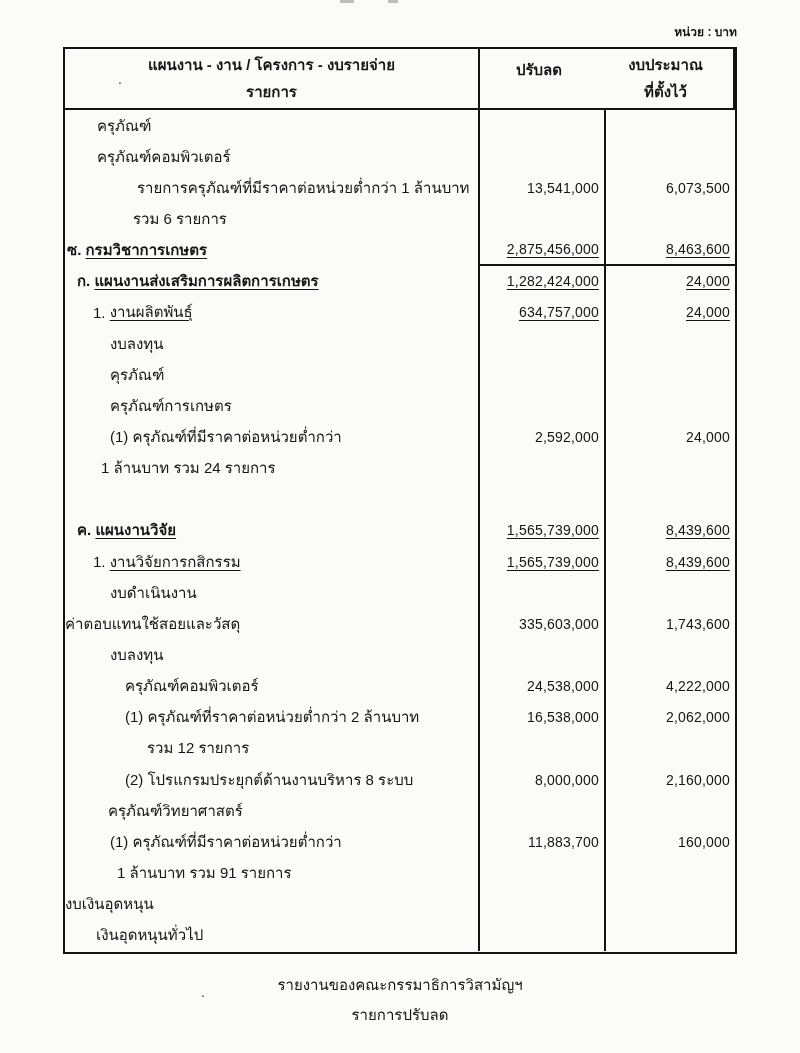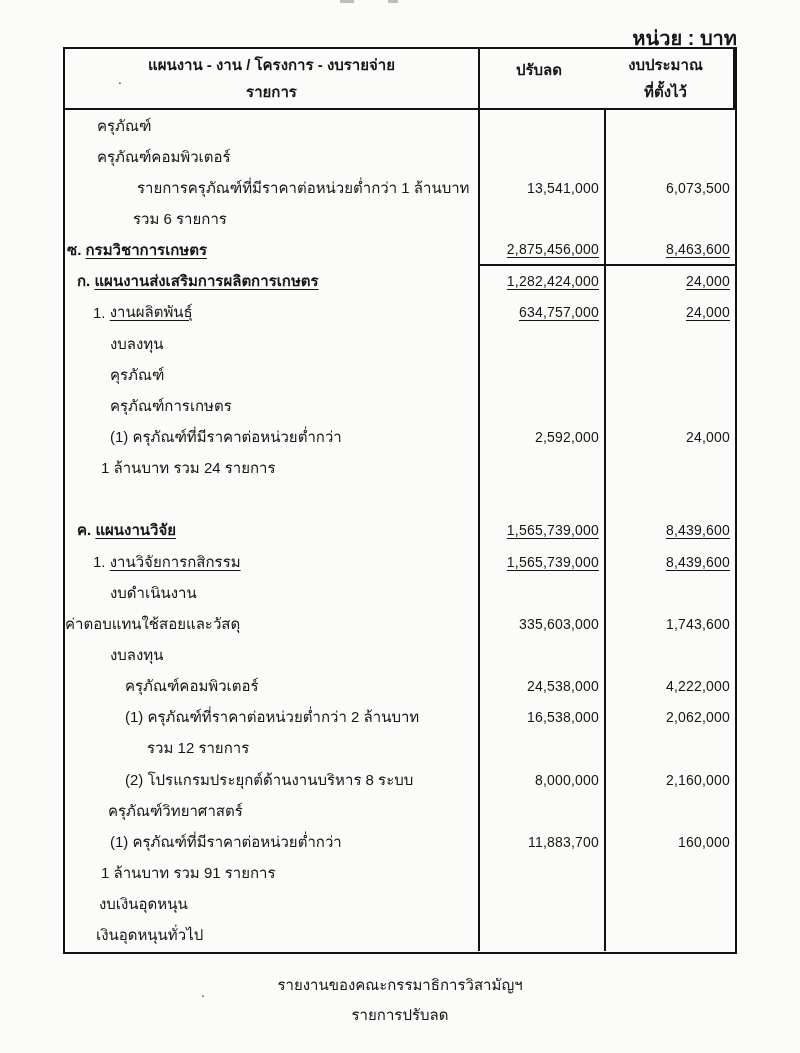--- a/index.html
+++ b/index.html
@@ -6,21 +6,21 @@
   .page{
     position:relative;width:800px;height:1053px;overflow:hidden;
     background:#fbfbf9;color:#151515;
     font-family:"Liberation Sans","DejaVu Sans",sans-serif;
     font-size:15px;
   }
   
   .scan-mark{position:absolute;top:0;height:3px;background:#8a8a8a;opacity:.55;}
   .scan-mark.m1{left:340px;width:14px;}
   .scan-mark.m2{left:388px;width:10px;}
-  .unit-label{position:absolute;top:22px;right:63px;font-weight:bold;font-size:20px;}
+  .unit-label{position:absolute;top:22px;right:63px;font-weight:bold;font-size:12px;}
   .budget-table{
     position:absolute;left:63px;top:47px;width:674px;height:907px;
     box-sizing:border-box;border:2px solid #131313;
   }
   .thead{
     display:flex;height:61px;box-sizing:border-box;border-bottom:2px solid #131313;
     font-weight:bold;text-align:center;
   }
   .hc{box-sizing:border-box;height:100%;display:flex;flex-direction:column;justify-content:space-evenly;}
   .hc1{width:415px;border-right:2px solid #131313;}
@@ -377,34 +377,34 @@
           </div>
         <div class="c2">
             <span class="num">11,883,700</span>
           </div>
         <div class="c3">
             <span class="num">160,000</span>
           </div>
       </div>
 
       <div class="trow">
-        <div class="c1" style="padding-left: 36px;">
+        <div class="c1" style="padding-left: 52px;">
             <span class="pre"></span>
             <span class="lbl">1  ล้านบาท รวม 91 รายการ</span>
           </div>
         <div class="c2">
             <span class="num"></span>
           </div>
         <div class="c3">
             <span class="num"></span>
           </div>
       </div>
 
       <div class="trow">
-        <div class="c1" style="padding-left: 34px;">
+        <div class="c1" style="">
             <span class="pre"></span>
             <span class="lbl">งบเงินอุดหนุน</span>
           </div>
         <div class="c2">
             <span class="num"></span>
           </div>
         <div class="c3">
             <span class="num"></span>
           </div>
       </div>

